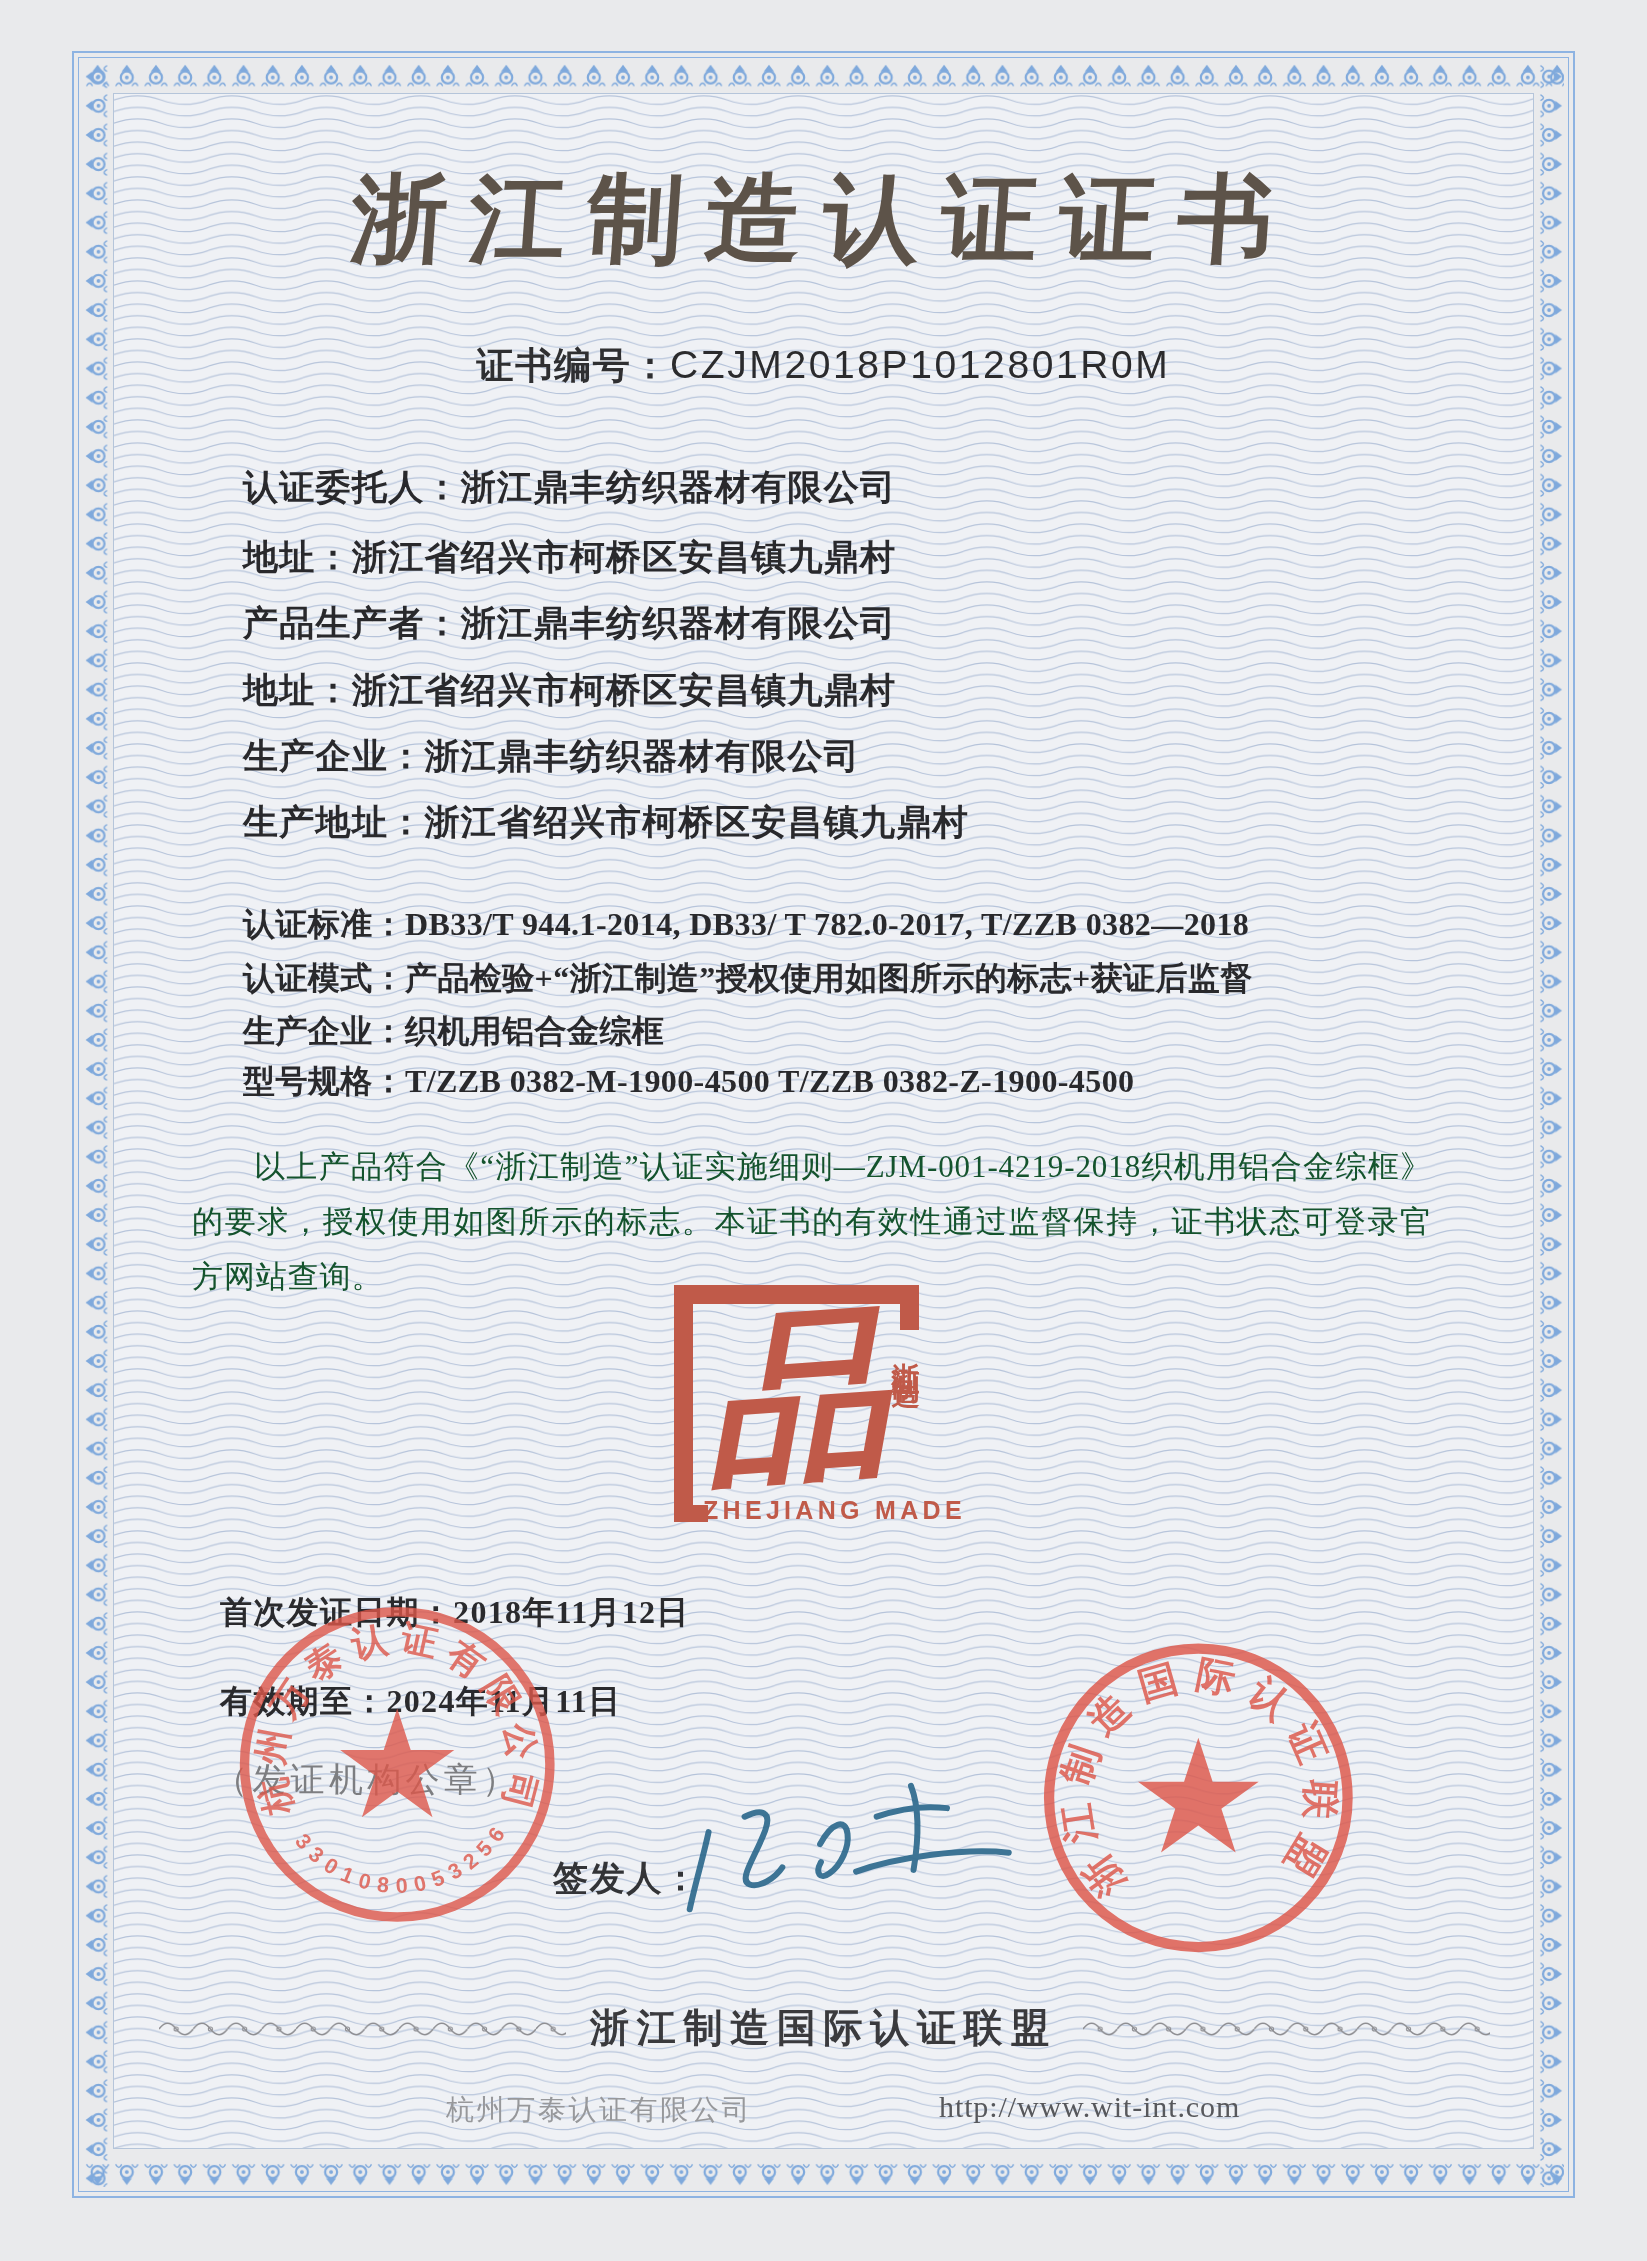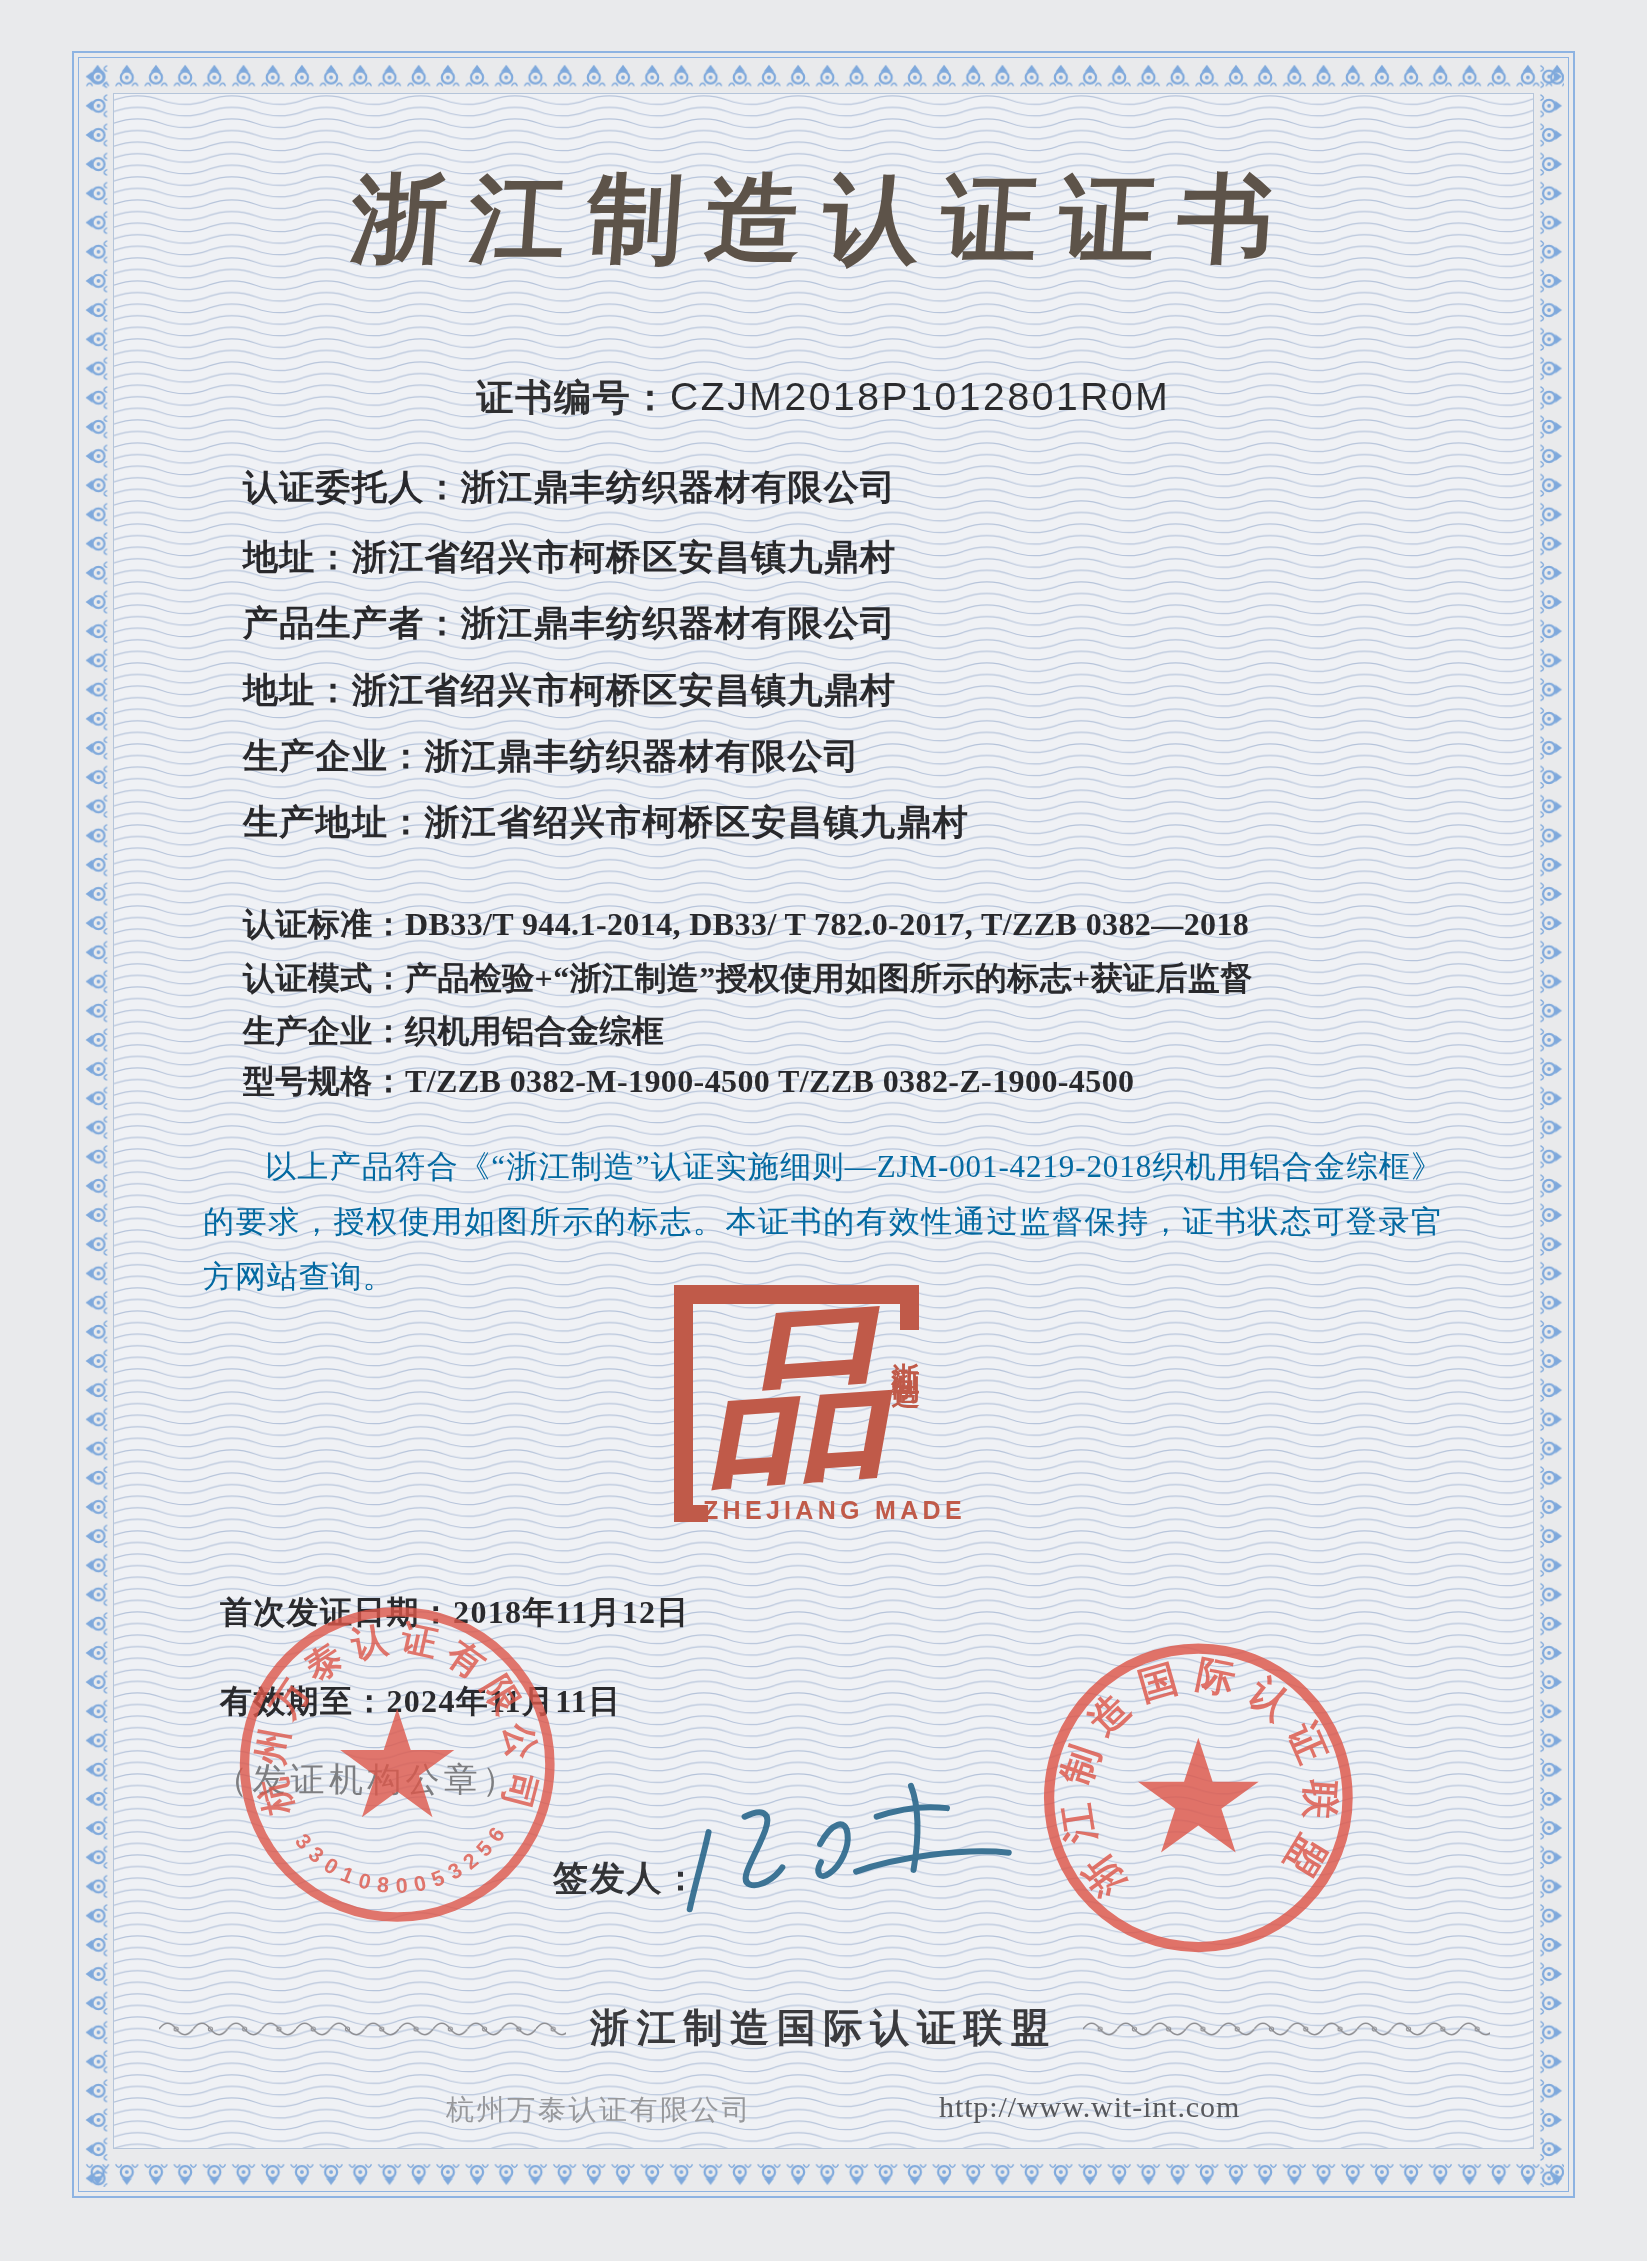--- a/index.html
+++ b/index.html
@@ -21,29 +21,29 @@
   .waves{position:absolute;left:113px;right:113px;top:93px;bottom:112px;border:0.9px solid rgba(130,160,200,.5);}
   .waves svg{display:block;width:100%;height:100%;}
   
   .abs{position:absolute;}
   .title{
     left:0;right:0;top:156px;text-align:center;
     font-size:96px;font-weight:bold;letter-spacing:22px;
     color:#5d5349;transform:skewX(-4deg);
     font-family:"DejaVu Serif","Liberation Serif",serif;
   }
-  .cert-line{left:0;right:0;top:341px;text-align:center;white-space:nowrap;margin-top:32px;}
+  .cert-line{left:0;right:0;top:341px;text-align:center;white-space:nowrap;}
   .cert-line .lbl{font-size:37px;font-weight:bold;color:#2f2f31;letter-spacing:1.7px;}
   .cert-line .val{font-size:39px;color:#2b2b2d;letter-spacing:2.6px;font-family:"Liberation Sans","DejaVu Sans",sans-serif;}
   .row{left:243px;white-space:nowrap;font-weight:bold;color:#29292c;letter-spacing:1.3px;}
   .row.big{font-size:35px;}
   .row.med{font-size:32px;letter-spacing:0.4px;}
   .statement{
-    left:203px;width:1240px;top:1139px;
-    font-size:31px;line-height:55px;color:#0369a1;
+    left:192px;width:1240px;top:1139px;
+    font-size:31px;line-height:55px;color:#14532d;
     text-align:justify;text-indent:2em;letter-spacing:0.9px;
   }
   
   .logo{left:674px;top:1285px;width:245px;height:237px;}
   .logo .bar{position:absolute;background:#c05a49;}
   .logo .bar-top{left:0;top:0;right:0;height:19px;}
   .logo .bar-left{left:0;top:0;width:19px;bottom:0;}
   .logo .bar-rstub{right:0;top:0;width:19px;height:45px;}
   .logo .bar-bstub{left:0;bottom:0;width:34px;height:17px;}
   .logo .mark{

